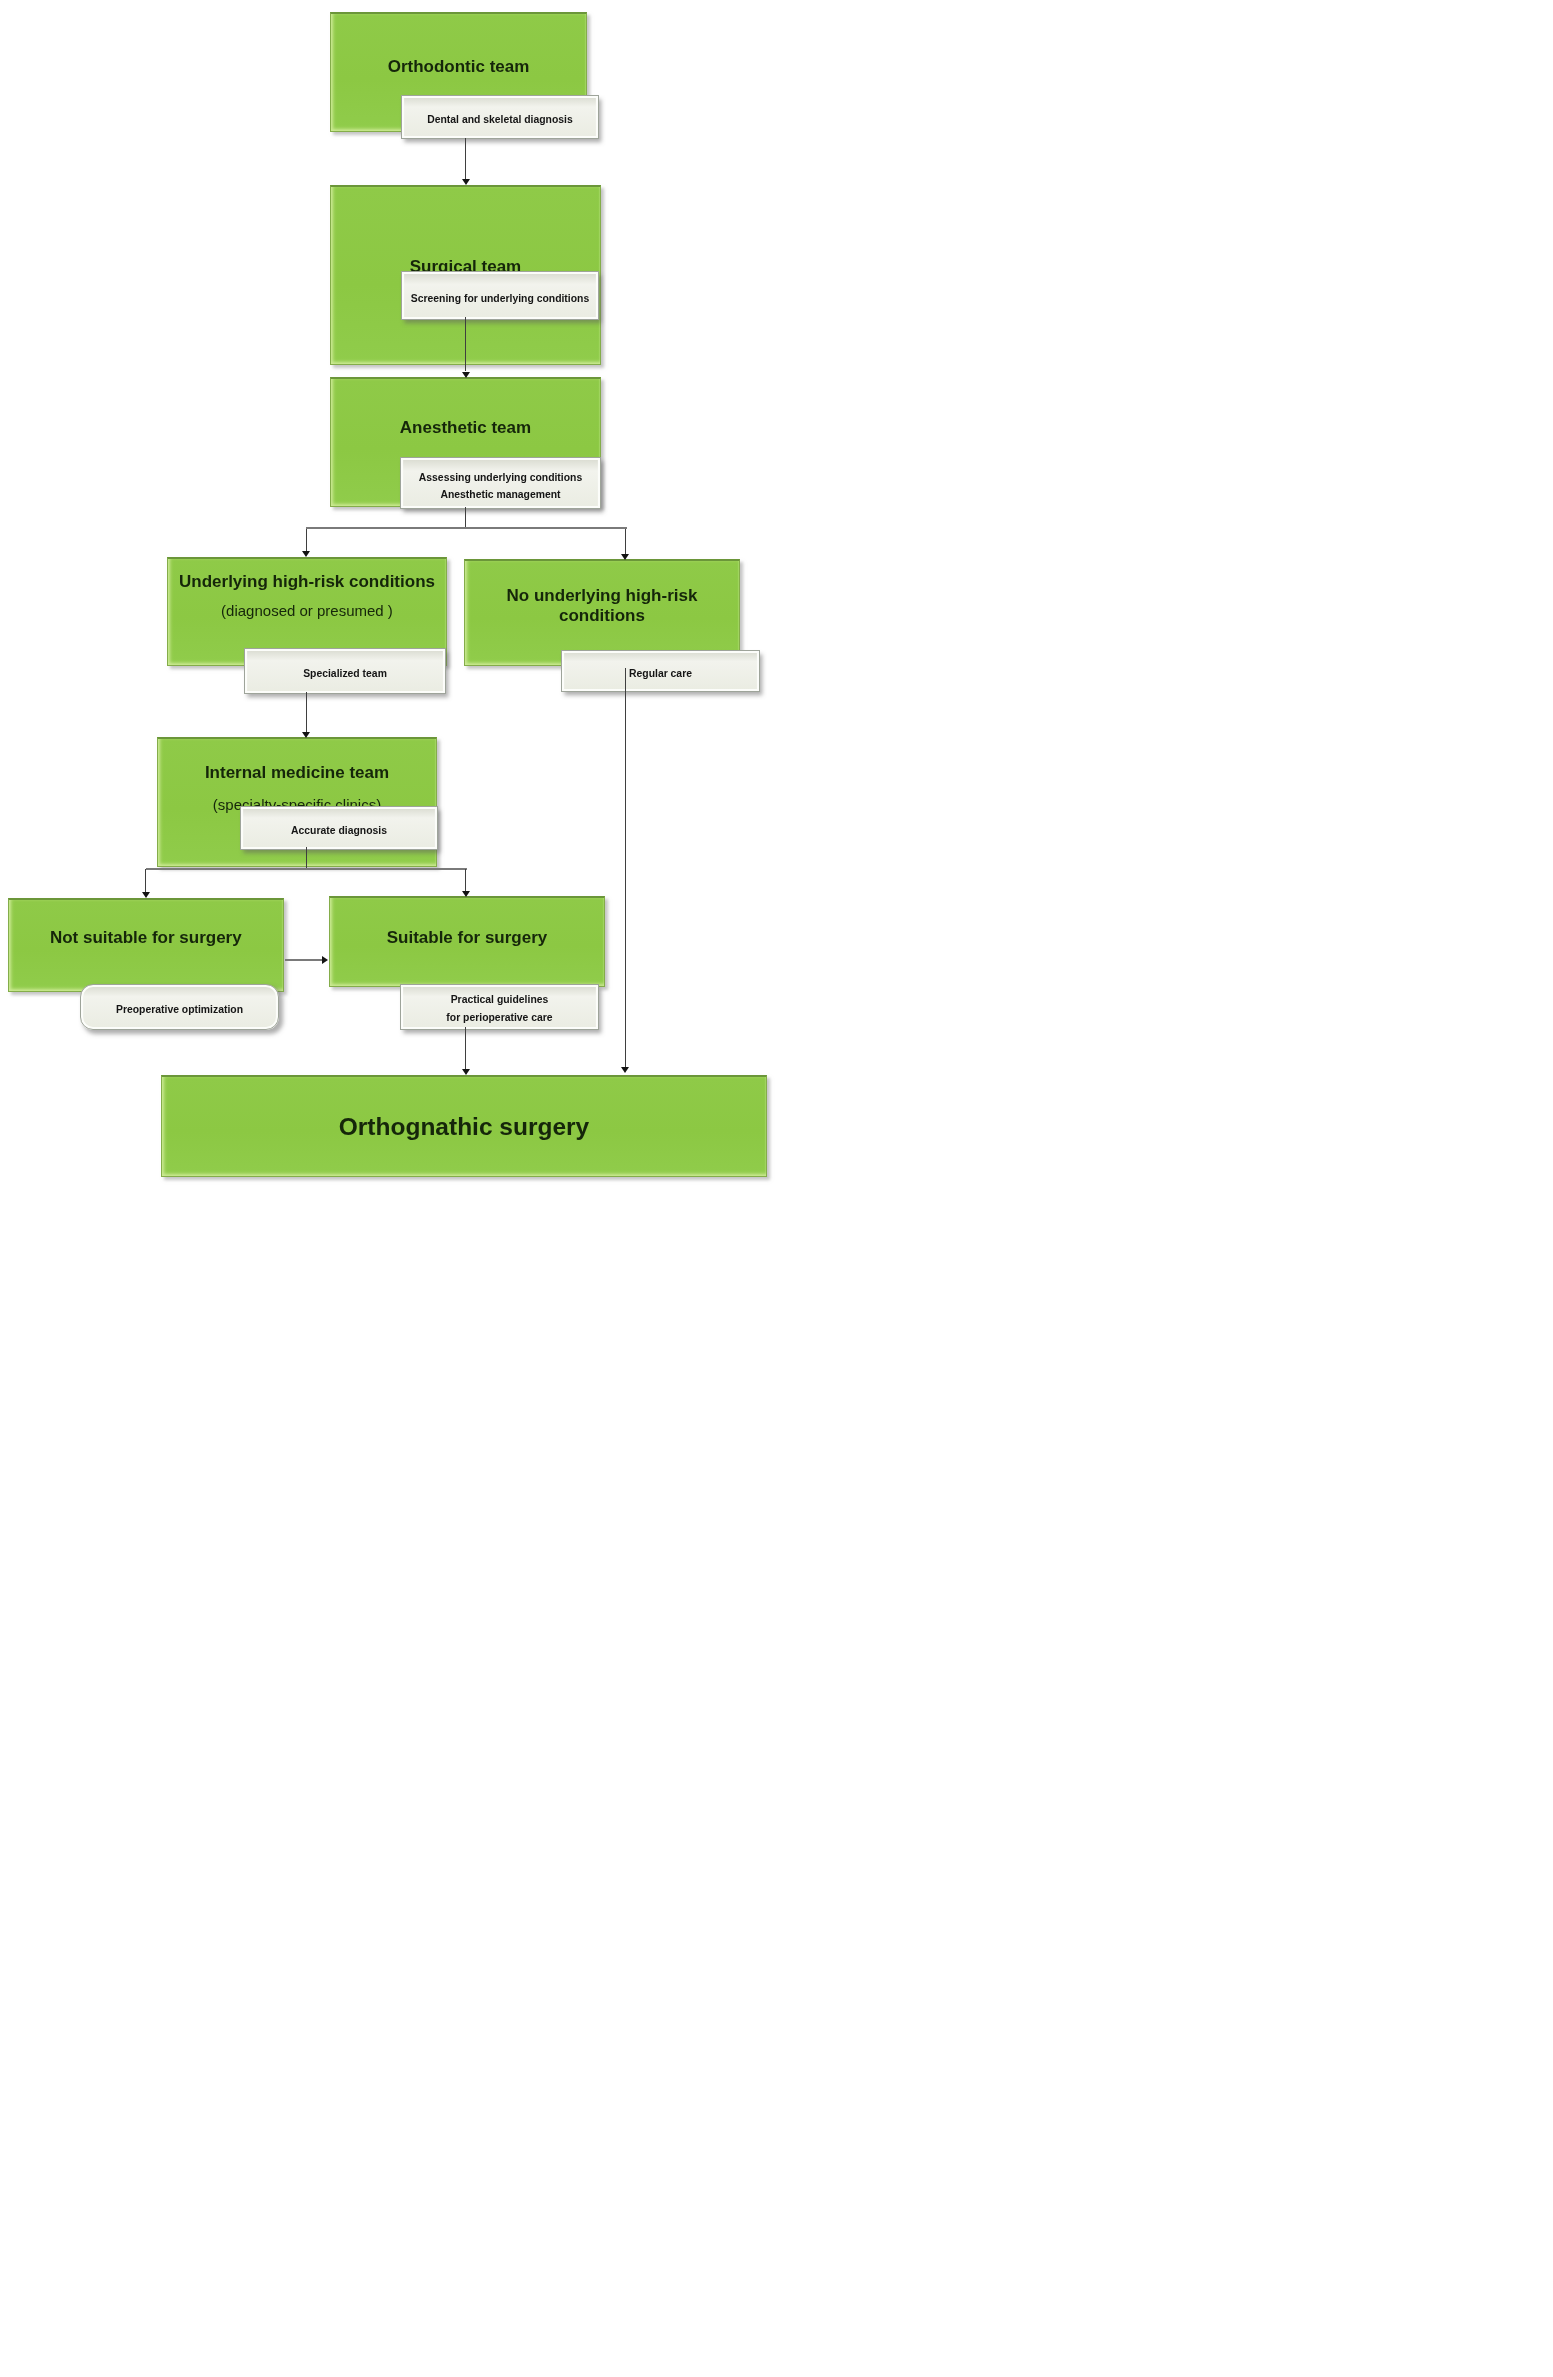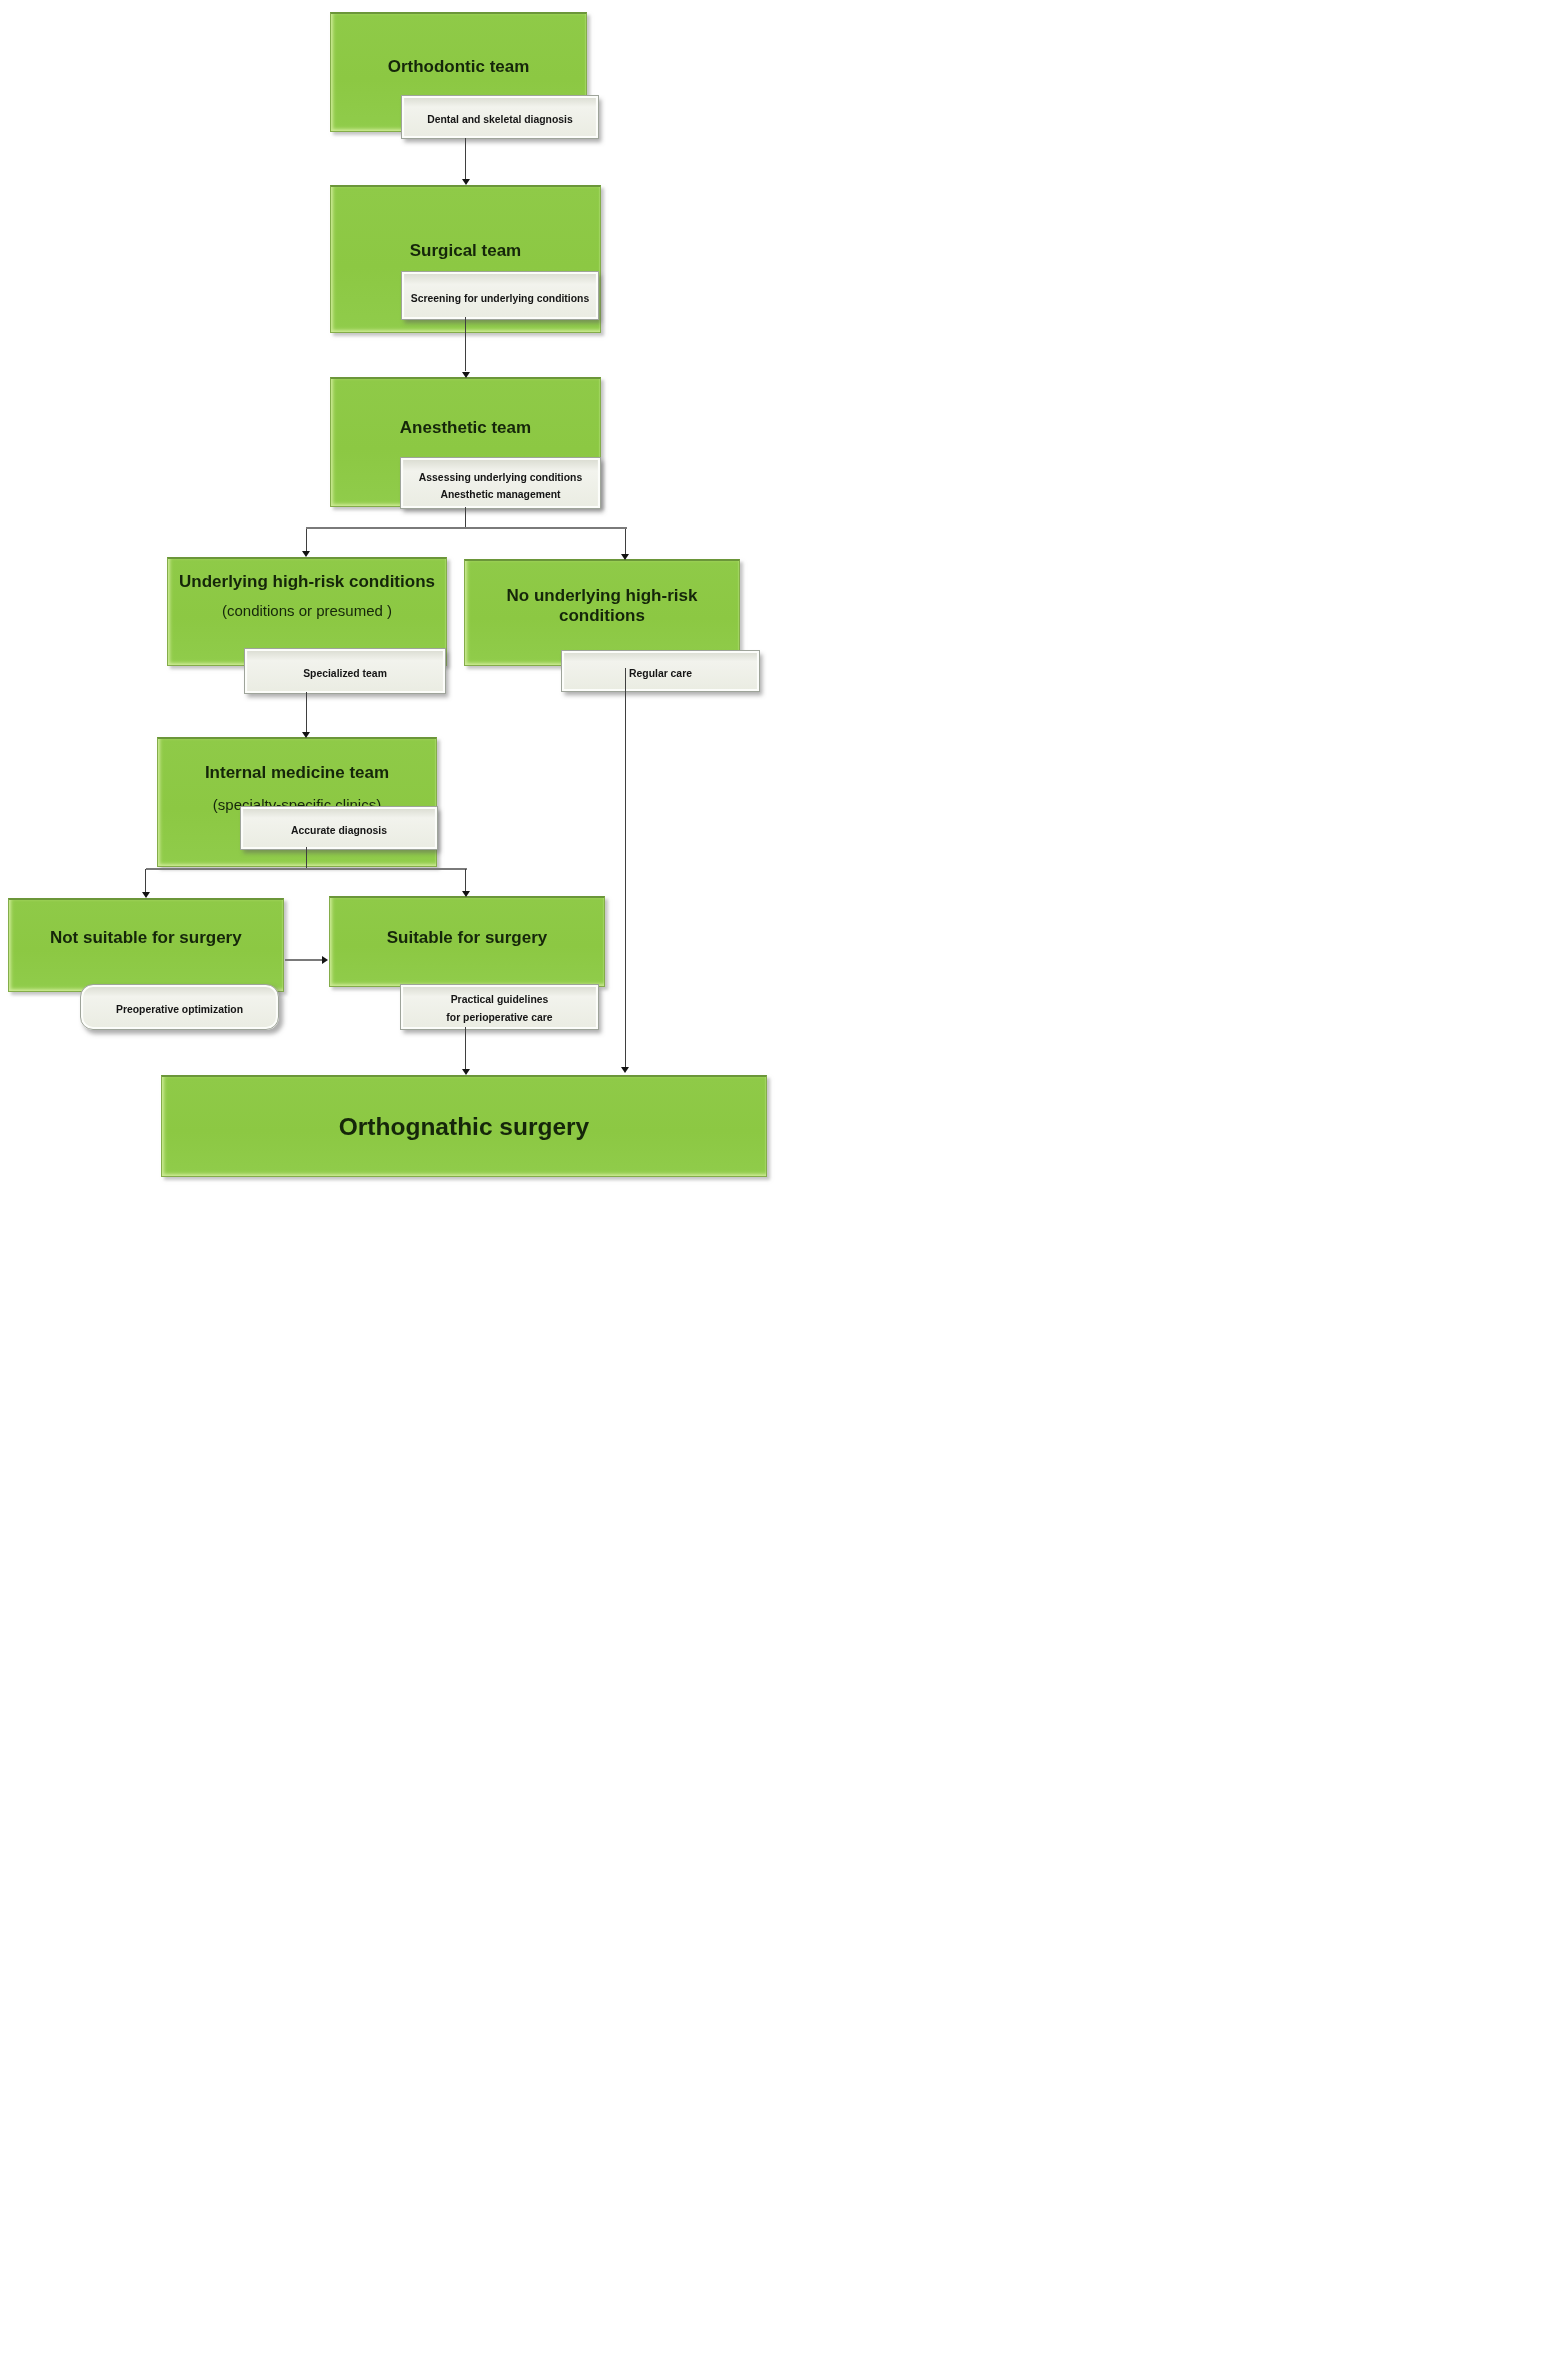--- a/index.html
+++ b/index.html
@@ -52,21 +52,21 @@
   .ad{position:absolute;width:0;height:0;
       border-left:4.2px solid transparent;border-right:4.2px solid transparent;
       border-top:6.2px solid #141414;z-index:5;}
   .ar{position:absolute;width:0;height:0;
       border-top:4.2px solid transparent;border-bottom:4.2px solid transparent;
       border-left:6.2px solid #141414;z-index:5;}
 
   
   #b-orth{left:330px;top:12px;width:257px;height:120px;padding-bottom:10.4px;}
   #p-orth{left:401px;top:95px;width:198px;height:44px;}
-  #b-surg{left:330px;top:185px;width:271px;height:148px;padding-bottom:15.6px;}
+  #b-surg{left:330px;top:185px;width:271px;height:180px;padding-bottom:15.6px;}
   #p-surg{left:401px;top:271px;width:198px;height:49px;}
   #b-anes{left:330px;top:377px;width:271px;height:130px;padding-bottom:29px;}
   #p-anes{left:400px;top:457px;width:201px;height:52px;}
   
   #b-high{left:167px;top:557px;width:280px;height:109px;justify-content:flex-start;padding-top:12.5px;}
   #b-high .subtitle{margin-top:9.4px;}
   #p-high{left:244px;top:648px;width:202px;height:46px;}
   #b-nohigh{left:464px;top:559px;width:276px;height:107px;padding-bottom:13.5px;}
   #p-nohigh{left:561px;top:650px;width:199px;height:42px;}
   
@@ -120,21 +120,21 @@
   <div class="gbox" id="b-anes">
     <div class="title">Anesthetic team</div>
   </div>
   <div class="plaque two-line" id="p-anes">
     <div class="ltext">Assessing underlying conditions</div>
     <div class="ltext">Anesthetic management</div>
   </div>
 
   <div class="gbox" id="b-high">
     <div class="title">Underlying high-risk conditions</div>
-    <div class="subtitle">(conditions or presumed )</div>
+    <div class="subtitle">(diagnosed or presumed )</div>
   </div>
   <div class="plaque" id="p-high">
     <div class="ltext">Specialized team</div>
   </div>
 
   <div class="gbox" id="b-nohigh">
     <div class="title">No underlying high-risk conditions</div>
   </div>
   <div class="plaque" id="p-nohigh">
     <div class="ltext">Regular care</div>

